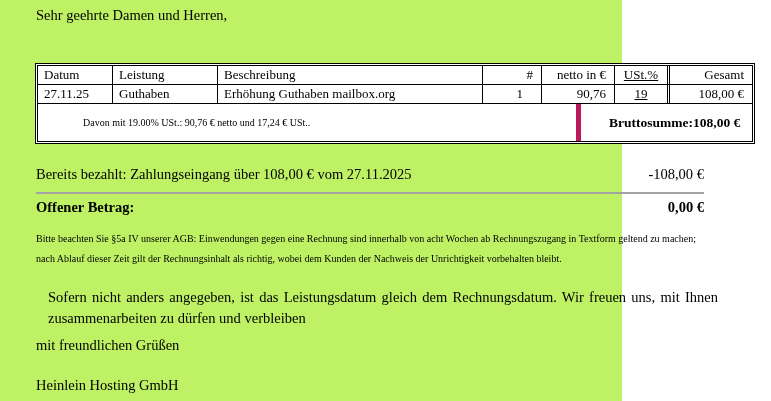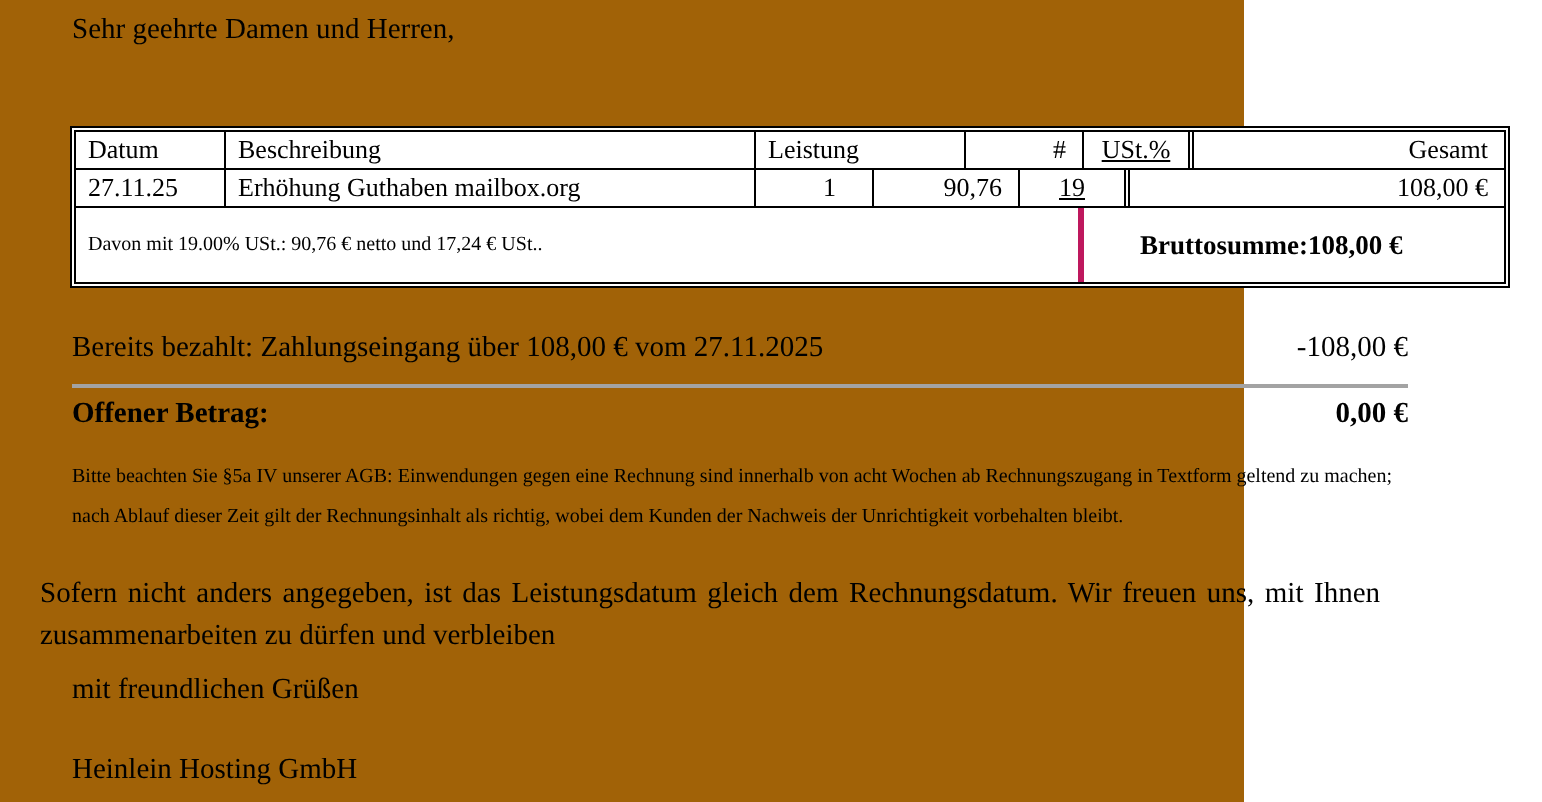--- a/index.html
+++ b/index.html
@@ -3,21 +3,21 @@
 <meta charset="utf-8">
 <style>
   html, body { margin: 0; padding: 0; }
   body {
     width: 771px; height: 401px;
     background: #ffffff;
     font-family: "Liberation Serif", "DejaVu Serif", serif;
     color: #000000;
     overflow: hidden;
   }
-  .page { position: relative; width: 622px; height: 401px; background: #a16207; }
+  .page { position: relative; width: 622px; height: 401px; background: #bef264; }
 
   .abs { position: absolute; }
 
   .body-text { font-size: 14.5px; line-height: 19px; white-space: nowrap; }
 
   
   .invoice-table {
     left: 35px; top: 63px; width: 720px;
     border: 3px double #000;
     box-sizing: border-box;
@@ -45,25 +45,26 @@
   .col-leist  { width: 105px; }
   .col-beschr { width: 265px; }
   .col-num    { width: 59px; }
   .col-netto  { width: 73px; }
   .col-ust    { width: 52px; border-right: none; }
   .col-gesamt { flex: 1; border-right: none; border-left: 3px double #000; }
 
   .summary-left {
     width: 504px; height: 100%;
     box-sizing: border-box;
-    border-right: 3px solid #be185d;
+    border-right: 5px solid #be185d;
     display: flex; align-items: center;
     padding-left: 6px;
     font-size: 10px;
     white-space: nowrap;
+    margin-left: 39px;
   }
   .summary-right {
     flex: 1; height: 100%;
     box-sizing: border-box;
     display: flex; align-items: center; justify-content: flex-start;
     padding: 0 10px 0 28px;
     font-weight: bold; font-size: 13.5px;
     white-space: nowrap;
   }
 
@@ -77,46 +78,48 @@
 
   .rule {
     left: 36px; top: 192px; width: 668px; height: 2px;
     background: #a3a3a3;
   }
 
   .terms { left: 36px; top: 229px; width: 680px; font-size: 10px; }
   .terms .terms-line { line-height: 20px; white-space: nowrap; }
 
   .closing {
-    left: 20px; top: 287px; width: 670px;
+    left: 48px; top: 287px; width: 670px;
     font-size: 14.5px; line-height: 21px;
     text-align: justify;
   }
 </style>
 </head>
 <body>
 
 <div class="page">
 
   <div class="abs body-text" style="left:36px; top:6px;">Sehr geehrte Damen und Herren,</div>
 
 
   <div class="abs invoice-table">
 
     <div class="t-row header-row">
       <div class="t-cell col-datum align-left">Datum</div>
+      <div class="t-cell col-leist align-left">Leistung</div>
       <div class="t-cell col-beschr align-left">Beschreibung</div>
-      <div class="t-cell col-leist align-left">Leistung</div>
       <div class="t-cell col-num align-right">#</div>
+      <div class="t-cell col-netto align-right">netto in €</div>
       <div class="t-cell col-ust align-center">USt.%</div>
       <div class="t-cell col-gesamt align-right">Gesamt</div>
     </div>
 
     <div class="t-row data-row">
       <div class="t-cell col-datum align-left">27.11.25</div>
+      <div class="t-cell col-leist align-left">Guthaben</div>
       <div class="t-cell col-beschr align-left">Erhöhung Guthaben mailbox.org</div>
       <div class="t-cell col-num align-right" style="padding-right:18px;">1</div>
       <div class="t-cell col-netto align-right">90,76</div>
       <div class="t-cell col-ust align-center">19</div>
       <div class="t-cell col-gesamt align-right">108,00 €</div>
     </div>
 
     <div class="t-row summary-row">
       <div class="summary-left">Davon mit 19.00% USt.: 90,76 € netto und 17,24 € USt..</div>
       <div class="summary-right">

